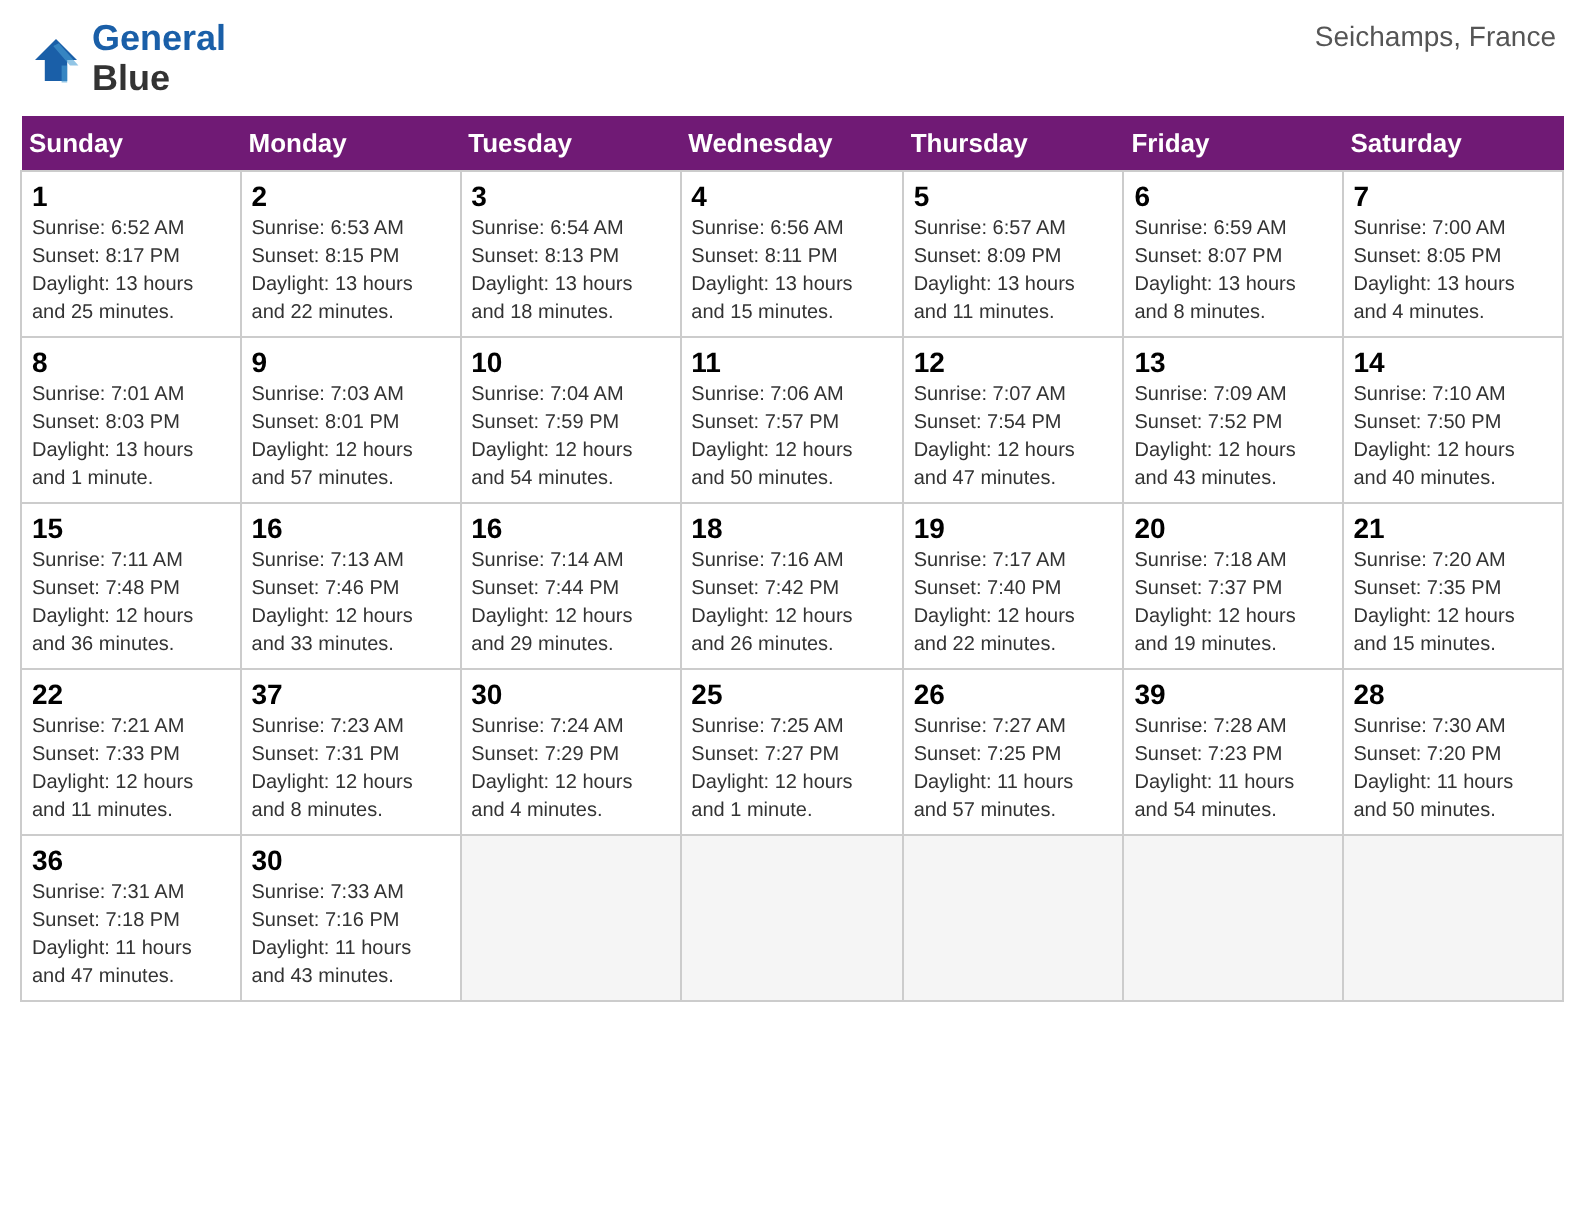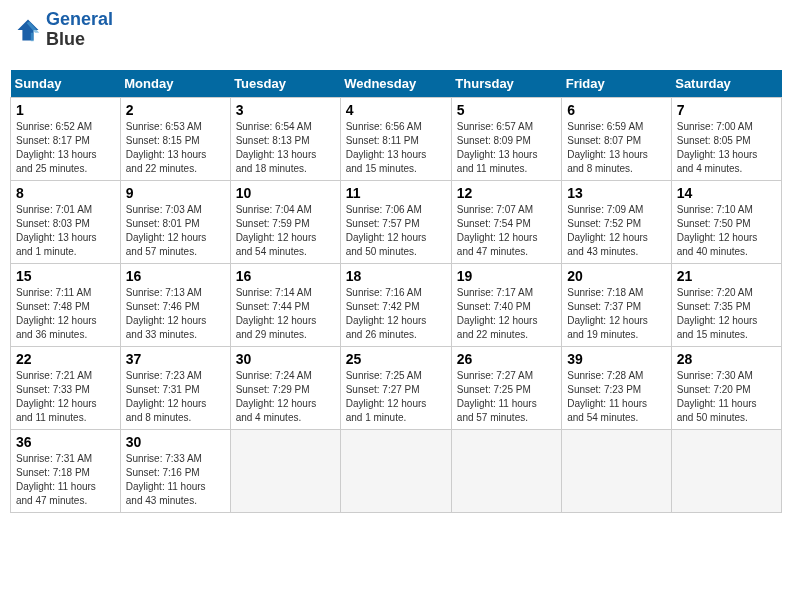--- a/index.html
+++ b/index.html
@@ -7,21 +7,21 @@
       font-family: Arial, sans-serif;
       background: #fff;
       width: 792px;
       min-height: 612px;
       padding: 10px;
     }
     .header {
       display: flex;
       justify-content: space-between;
       align-items: flex-start;
-      margin-bottom: 20px;
+      margin-bottom: 8px;
       padding: 0 4px;
     }
     .logo {
       display: flex;
       align-items: center;
     }
     .logo-text {
       font-size: 18px;
       font-weight: bold;
       color: #333;
@@ -44,21 +44,21 @@
     .location {
       font-size: 14px;
       color: #555;
     }
     table {
       width: 100%;
       border-collapse: collapse;
       font-size: 11px;
     }
     th {
-      background-color: #0369a1;
+      background-color: #701a75;
       color: #fff;
       padding: 6px 4px;
       text-align: left;
       font-size: 13px;
       font-weight: bold;
     }
     td {
       border: 1px solid #ccc;
       vertical-align: top;
       padding: 4px 5px;
@@ -95,20 +95,21 @@
       <path d="M22,8 L36,24 L28,24 L28,36 L24,36 L24,24 L30,24 L18,10 Z" fill="#4a9fd4" opacity="0.6"></path>
     </svg>
     <div>
       <div class="logo-text">
         <span class="blue">General</span><br>
         <span>Blue</span>
       </div>
     </div>
   </div>
   <div class="title-block">
+    <div class="location">Seichamps, France</div>
   </div>
 </div>
 
 <table>
   <thead>
     <tr>
       <th>Sunday</th>
       <th>Monday</th>
       <th>Tuesday</th>
       <th>Wednesday</th>

